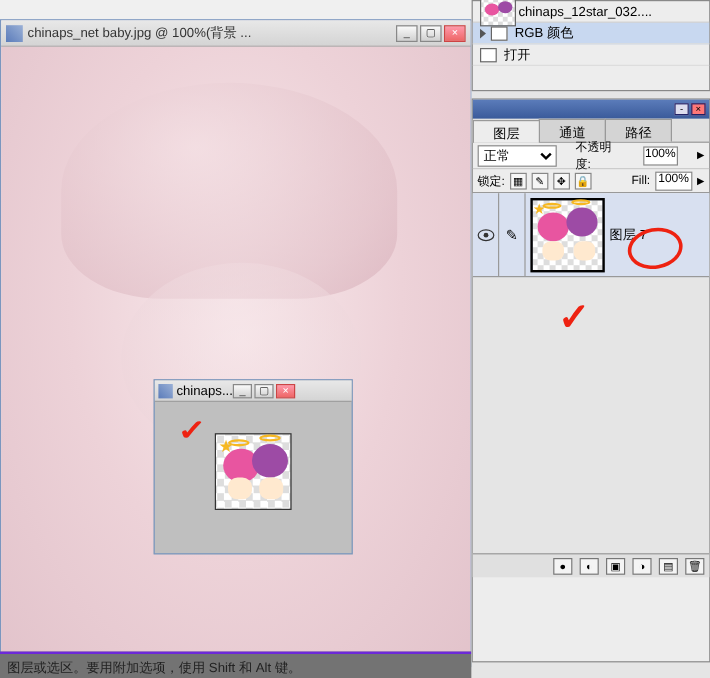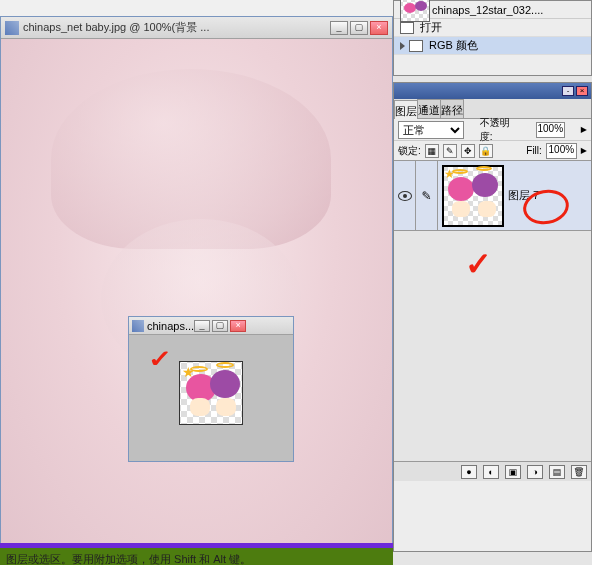--- a/index.html
+++ b/index.html
@@ -37,42 +37,42 @@
 .halo.h1 { left: 10px; top: 4px; }
 .halo.h2 { left: 36px; top: 0px; }
 .star { position: absolute; left: 2px; top: 2px; color: #f6b822; font-size: 14px; }
 
 .red-check { position: absolute; color: #e21; font-weight: bold; font-size: 24px; z-index: 6; }
 .red-check.c1 { left: 150px; top: 345px; transform: scaleX(1.2); }
 .red-check.c2 { left: 465px; top: 245px; font-size: 32px; }
 .red-circle { position: absolute; left: 523px; top: 190px; width: 46px; height: 34px; border: 3px solid #e21; border-radius: 50%; z-index: 6; transform: rotate(-10deg); }
 
 
-.status-bar { position: absolute; left: 0; bottom: 0; width: 393px; height: 22px; background: #4d7c0f; border-top: 5px solid #6d28d9; padding: 4px 6px; color: #222; }
+.status-bar { position: absolute; left: 0; bottom: 0; width: 393px; height: 22px; background: #737373; border-top: 2px solid #6d28d9; padding: 4px 6px; color: #222; }
 
 
 .right-panel { position: absolute; left: 393px; top: 0; width: 199px; height: 565px; background: #e5e5e5; }
 
 .hist-box { height: 76px; border: 1px solid #888; background: #ededed; text-align: right; }
 .hist-header { height: 18px; display: flex; align-items: center; padding: 0 4px; border-bottom: 1px solid #ccc; }
 .hist-thumb { width: 30px; height: 24px; border: 1px solid #666; margin: 2px; display: inline-block; vertical-align: top; background: repeating-conic-gradient(#fff 0 25%, #ddd 0 50%) 50%/8px 8px; position: relative; }
 .hist-thumb .mini-pink { position: absolute; left: 3px; top: 4px; width: 12px; height: 10px; background: #e855a0; border-radius: 50%; }
 .hist-thumb .mini-purple { position: absolute; left: 14px; top: 2px; width: 12px; height: 10px; background: #9d4ba5; border-radius: 50%; }
 .hist-row { display: flex; align-items: center; height: 18px; padding: 0 6px; border-bottom: 1px solid #ddd; }
 .hist-row.sel { background: #c8d8f0; }
 .hist-icon { width: 14px; height: 12px; border: 1px solid #666; margin-right: 6px; background: #fff; }
 .hist-row .tri { width: 0; height: 0; border-top: 4px solid transparent; border-bottom: 4px solid transparent; border-left: 5px solid #555; margin-right: 4px; }
 
 .panel-box { border: 1px solid #888; background: #ededed; margin-top: 6px; }
 .panel-header { height: 16px; background: linear-gradient(#5b7cba,#3a5a9a); display: flex; justify-content: flex-end; align-items: center; padding: 0 3px; }
 .panel-header .pbtn { width: 12px; height: 10px; background: #dde; border: 1px solid #226; font-size: 8px; line-height: 7px; text-align: center; margin-left: 2px; }
 .panel-header .pbtn.px { background: #f77; }
 
 .tabs { display: flex; height: 20px; background: #e0e0e0; border-bottom: 1px solid #999; }
-.tab { padding: 3px 0; border: 1px solid #999; border-bottom: none; background: #d4d4d4; margin-right: -1px; font-size: 11px; }
+.tab { padding: 3px 16px; border: 1px solid #999; border-bottom: none; background: #d4d4d4; margin-right: -1px; font-size: 11px; }
 .tab.active { background: #ededed; position: relative; top: 1px; }
 
 .layer-opts { display: flex; align-items: center; height: 22px; padding: 2px 4px; gap: 16px; border-bottom: 1px solid #ccc; }
 .blend-select { width: 70px; height: 18px; border: 1px solid #888; background: #fff; font-size: 11px; }
 .opacity-label { font-size: 10px; }
 .opacity-box { width: 31px; height: 16px; border: 1px solid #888; background: #fff; font-size: 10px; text-align: center; }
 
 .lock-row { display: flex; align-items: center; height: 20px; padding: 2px 4px; gap: 4px; border-bottom: 1px solid #999; font-size: 10px; }
 .lock-icon { width: 14px; height: 14px; border: 1px solid #888; background: #f6f6f6; text-align: center; font-size: 9px; line-height: 12px; }
 
@@ -145,28 +145,28 @@
 <div class="right-panel">
 
   <div class="hist-box">
     <div class="hist-header">
       <div class="hist-thumb">
         <div class="mini-pink"></div>
           <div class="mini-purple"></div>
       </div>
       <span>chinaps_12star_032....</span>
     </div>
-    <div class="hist-row">
-      <div class="hist-icon"></div>
-      <span>打开</span>
-    </div>
     <div class="hist-row sel">
       <div class="tri"></div>
       <div class="hist-icon"></div>
       <span>RGB 颜色</span>
+    </div>
+    <div class="hist-row">
+      <div class="hist-icon"></div>
+      <span>打开</span>
     </div>
   </div>
 
   <div class="panel-box" style="height:470px;position:relative;">
     <div class="panel-header">
       <div class="pbtn">-</div>
       <div class="pbtn px">×</div>
     </div>
     <div class="tabs">
       <div class="tab active">图层</div>

